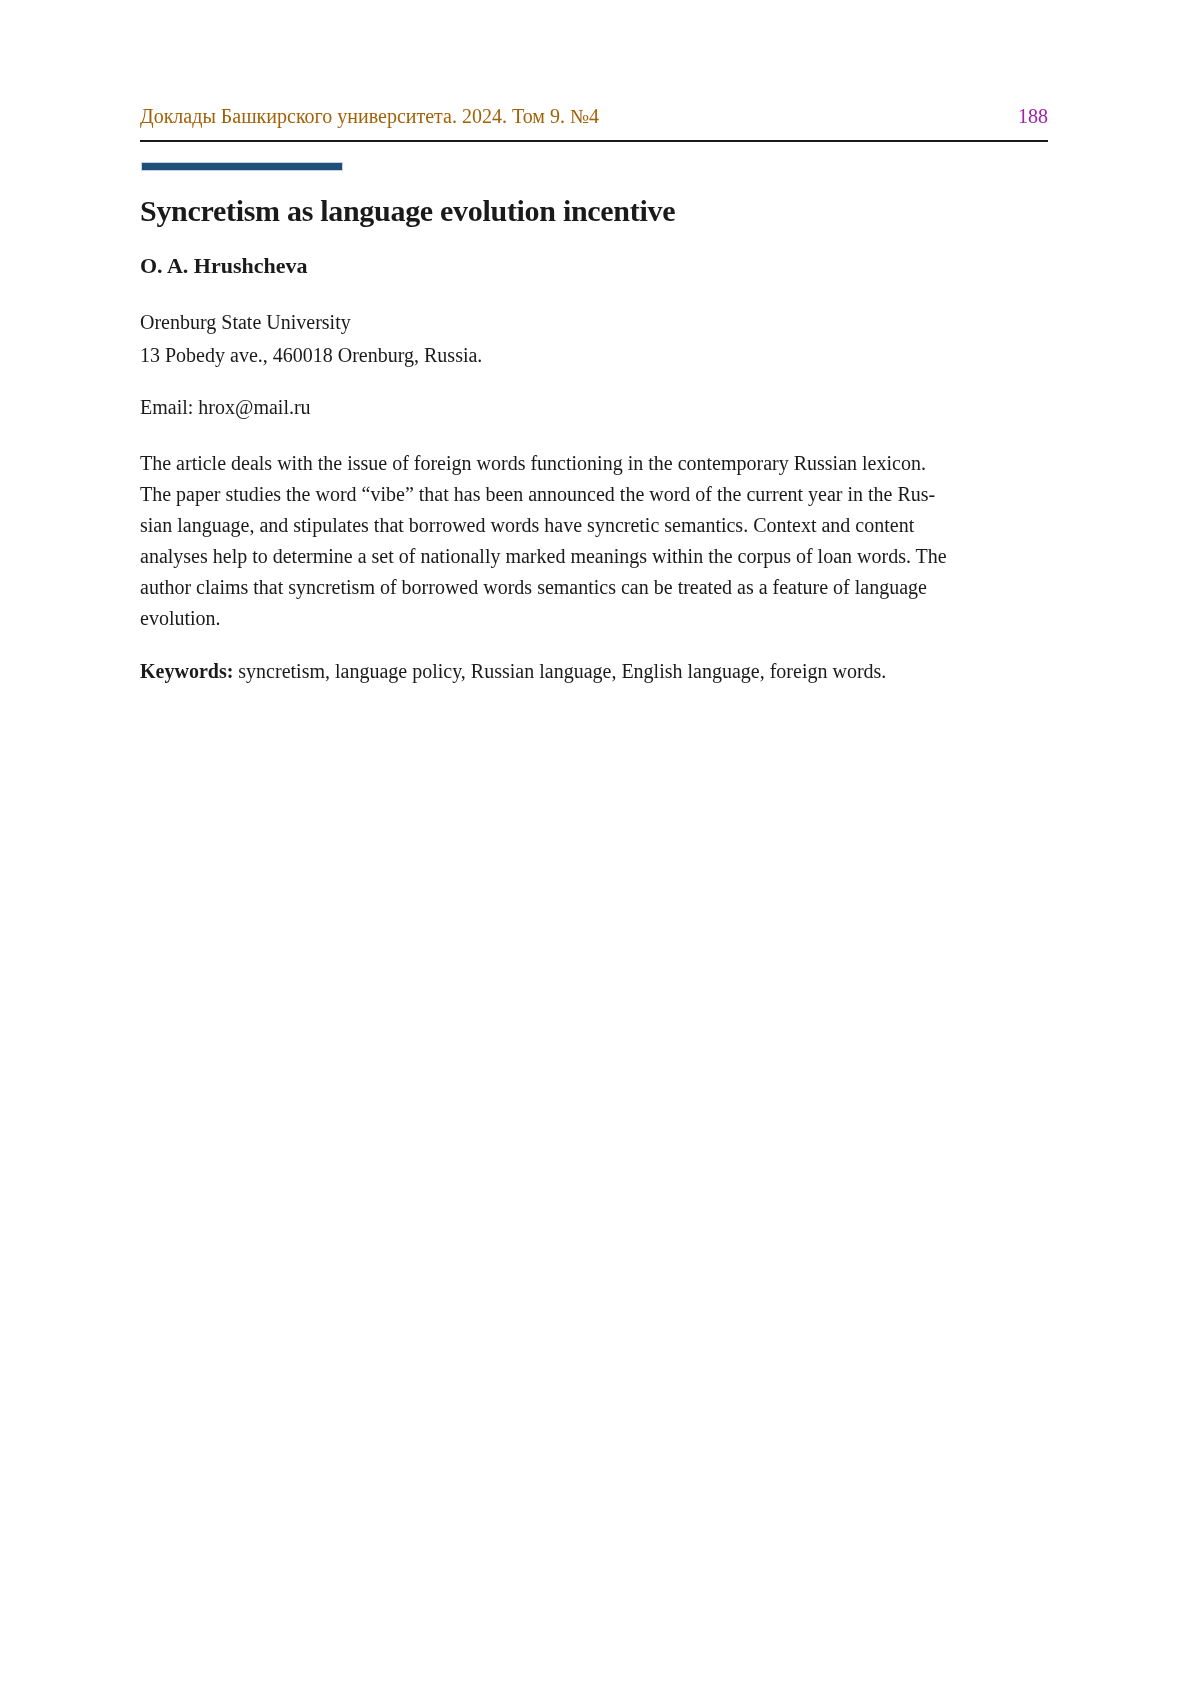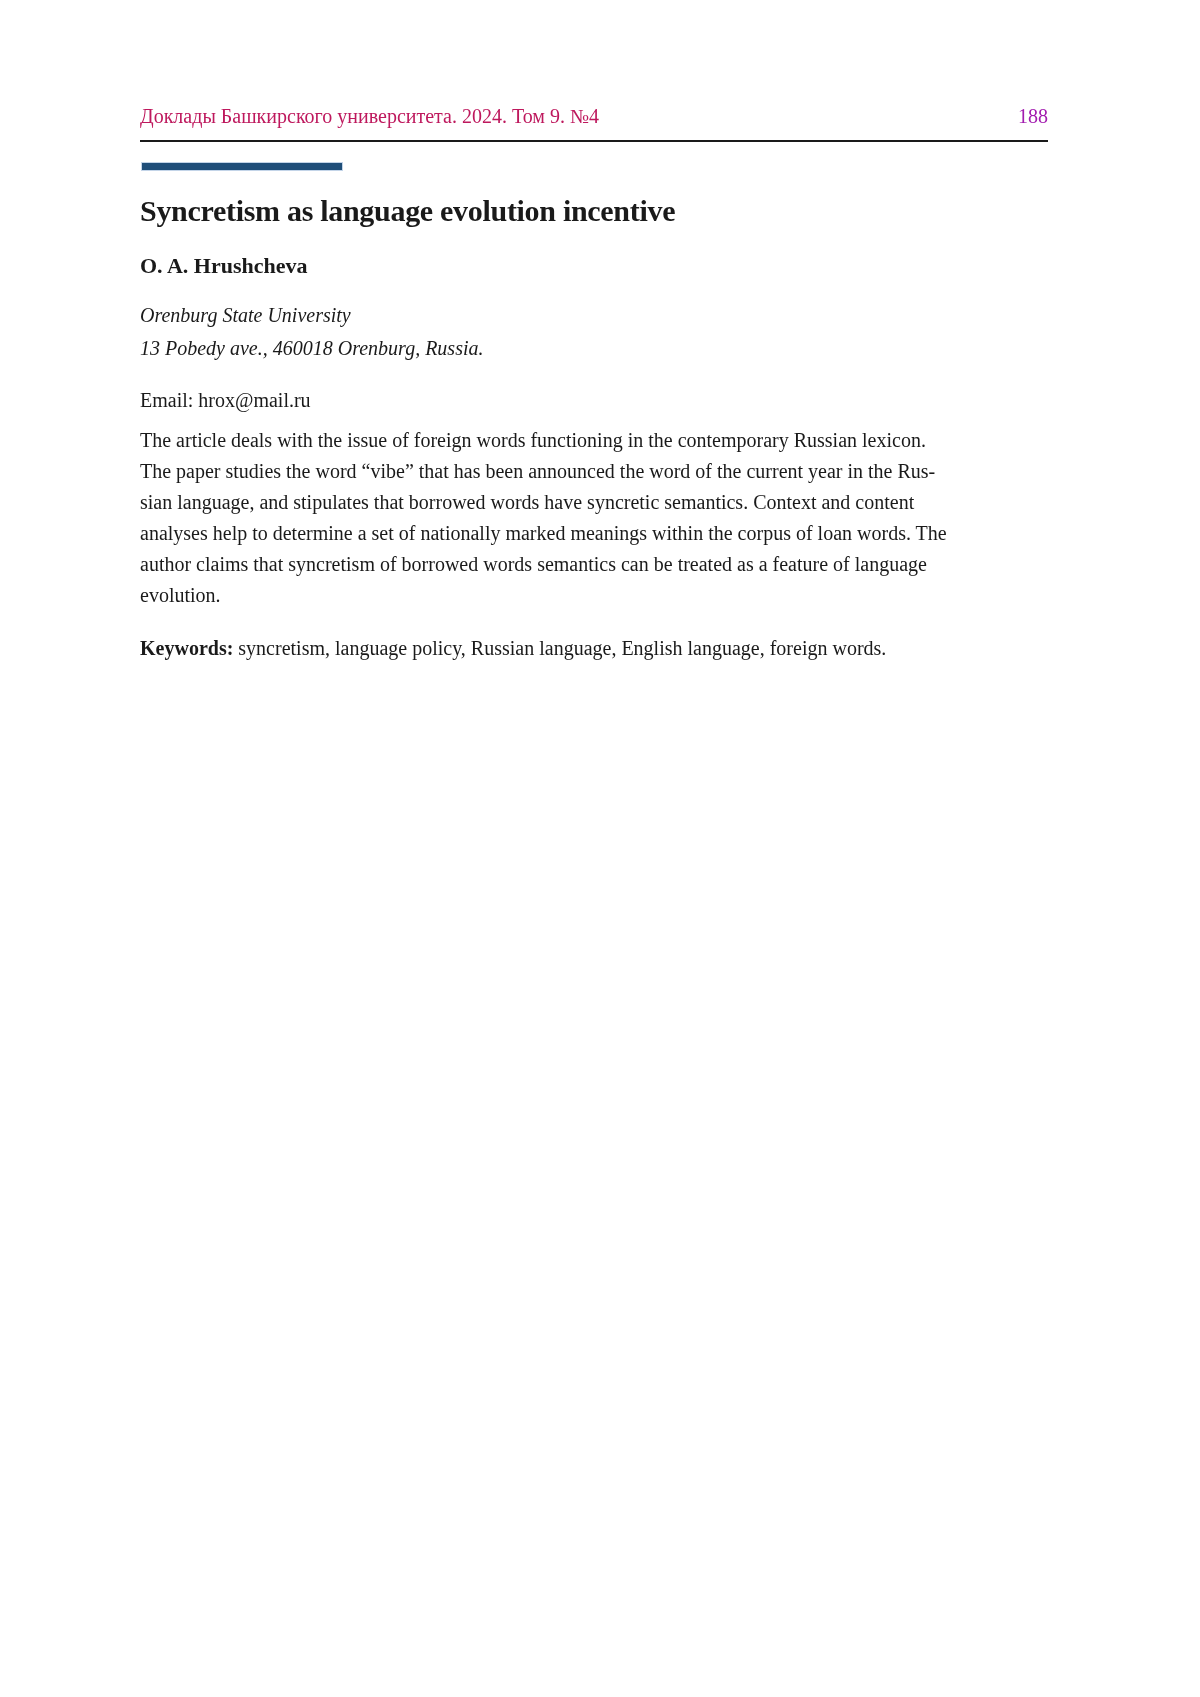--- a/index.html
+++ b/index.html
@@ -23,21 +23,21 @@
   
   .header-row {
     padding-top: 103px;
     display: flex;
     justify-content: space-between;
     align-items: baseline;
     font-size: 20px;
     line-height: 26px;
     white-space: nowrap;
   }
-  .journal-title { color: #be185d; font-family: Liberation Serif, serif; }
+  .journal-title { color: #a16207; font-family: Liberation Serif, serif; }
   .page-number  { color: #a21caf; }
   .header-rule {
     margin-top: 11px;
     height: 2px;
     background: #1a1a1a;
   }
   .accent-bar {
     margin-top: 21px;
     margin-left: 2px;
     width: 200px;
@@ -55,35 +55,34 @@
     white-space: nowrap;
   }
   .author-name {
     margin-top: 22px;
     font-size: 22px;
     line-height: 30px;
     font-weight: bold;
     white-space: nowrap;
   }
   .affiliation {
-    margin-top: 18px;
-    font-style: italic;
+    margin-top: 25px;
     font-size: 20px;
     line-height: 33px;
   }
   .affiliation-line { white-space: nowrap; }
   .email-line {
     margin-top: 19px;
     font-size: 20px;
     line-height: 33px;
     white-space: nowrap;
   }
   
   .abstract {
-    margin-top: 8px;
+    margin-top: 24px;
     font-size: 20px;
     line-height: 31px;
   }
   .abstract-line { white-space: nowrap; }
   .keywords {
     margin-top: 22px;
     font-size: 20px;
     line-height: 31px;
     white-space: nowrap;
   }

